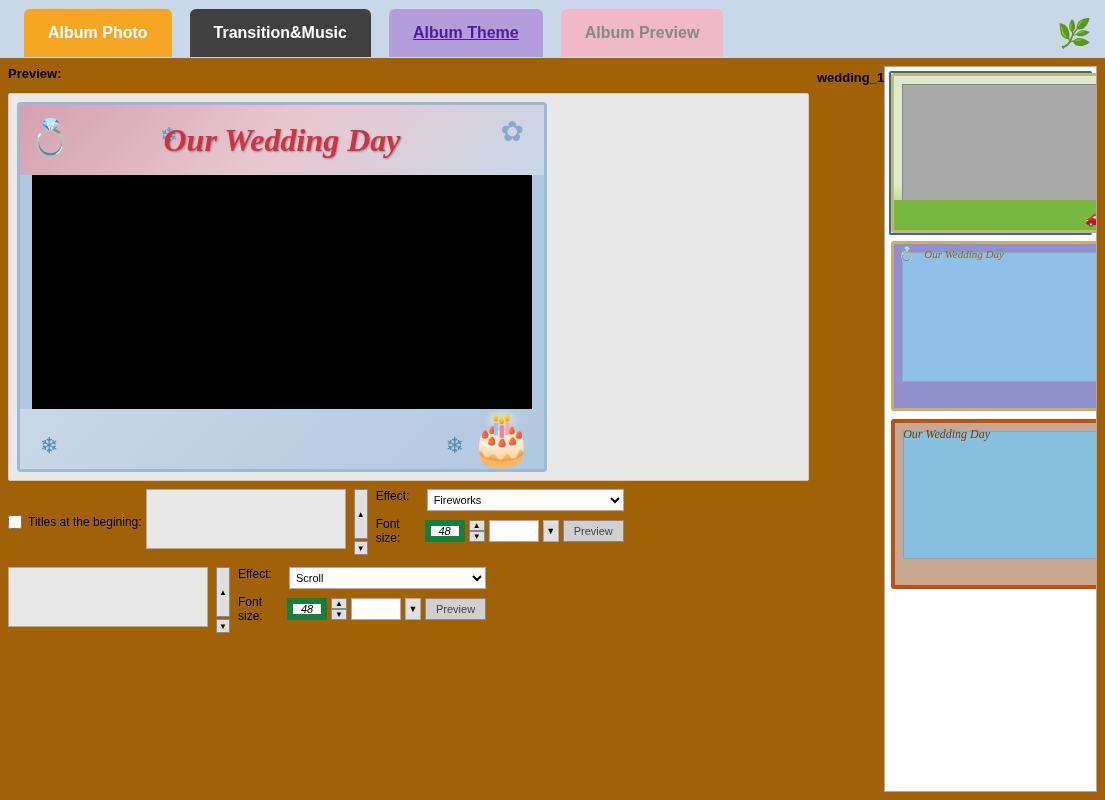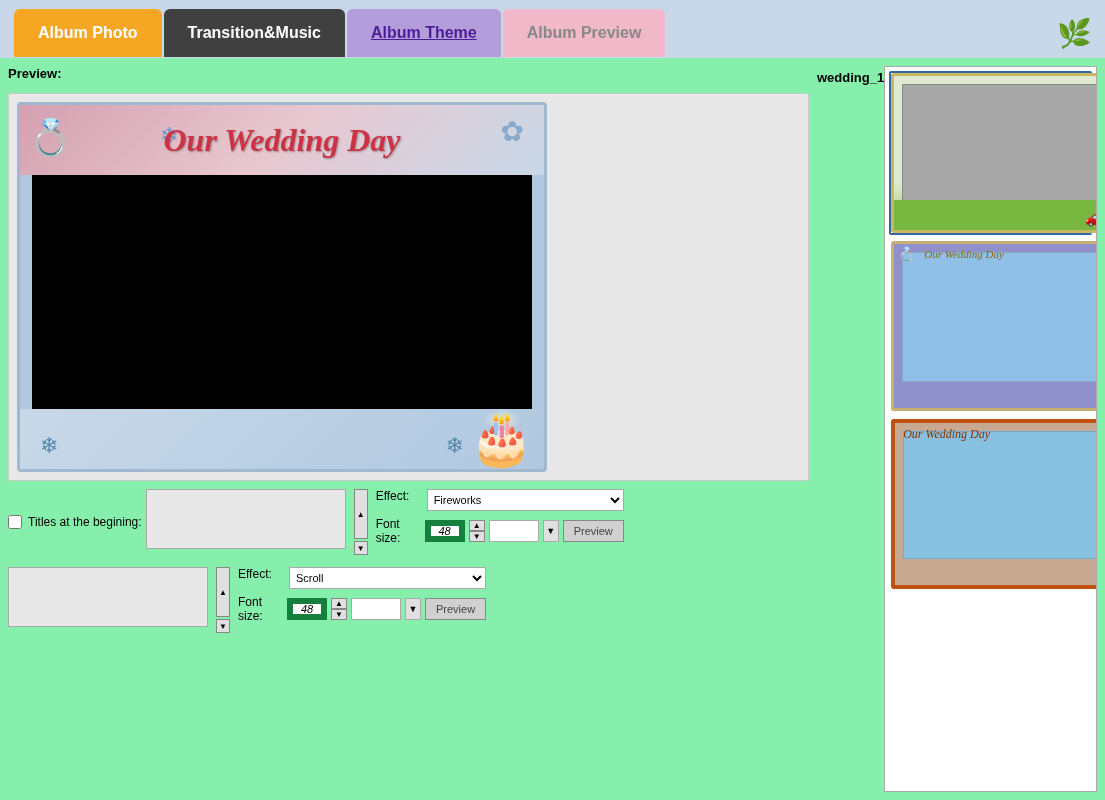--- a/index.html
+++ b/index.html
@@ -11,22 +11,22 @@
       height: 800px;
       overflow: hidden;
     }
 
     
     .tab-bar {
       display: flex;
       height: 58px;
       align-items: center;
       background: #c8d8e8;
-      padding: 8px 8px 0 14px;
-      gap: 2px;
+      padding: 8px 8px 0 24px;
+      gap: 18px;
     }
     .tab {
       height: 48px;
       padding: 0 24px;
       display: flex;
       align-items: center;
       justify-content: center;
       font-size: 16px;
       font-weight: bold;
       cursor: pointer;
@@ -44,21 +44,21 @@
       display: flex;
       align-items: center;
       justify-content: center;
       font-size: 28px;
     }
 
     
     .main-content {
       display: flex;
       height: calc(800px - 58px);
-      background: #86efac;
+      background: #a16207;
       padding: 8px;
       gap: 8px;
     }
 
     
     .left-panel {
       flex: 1;
       display: flex;
       flex-direction: column;
       gap: 8px;

